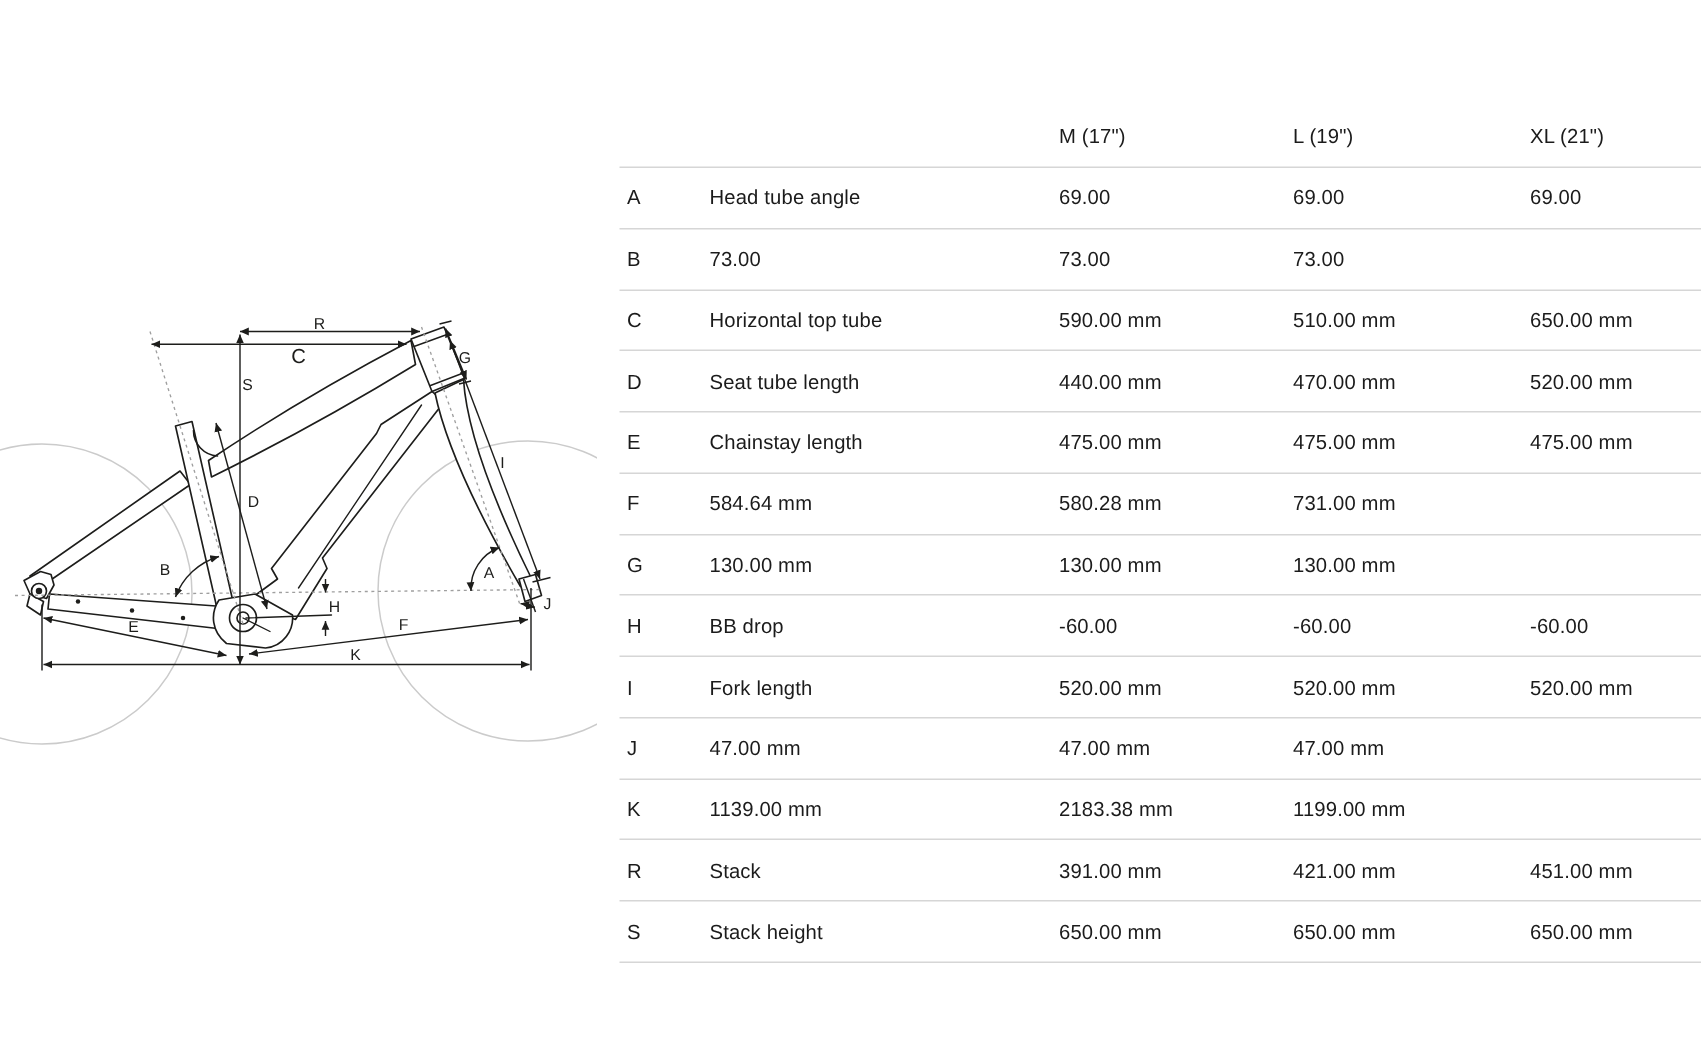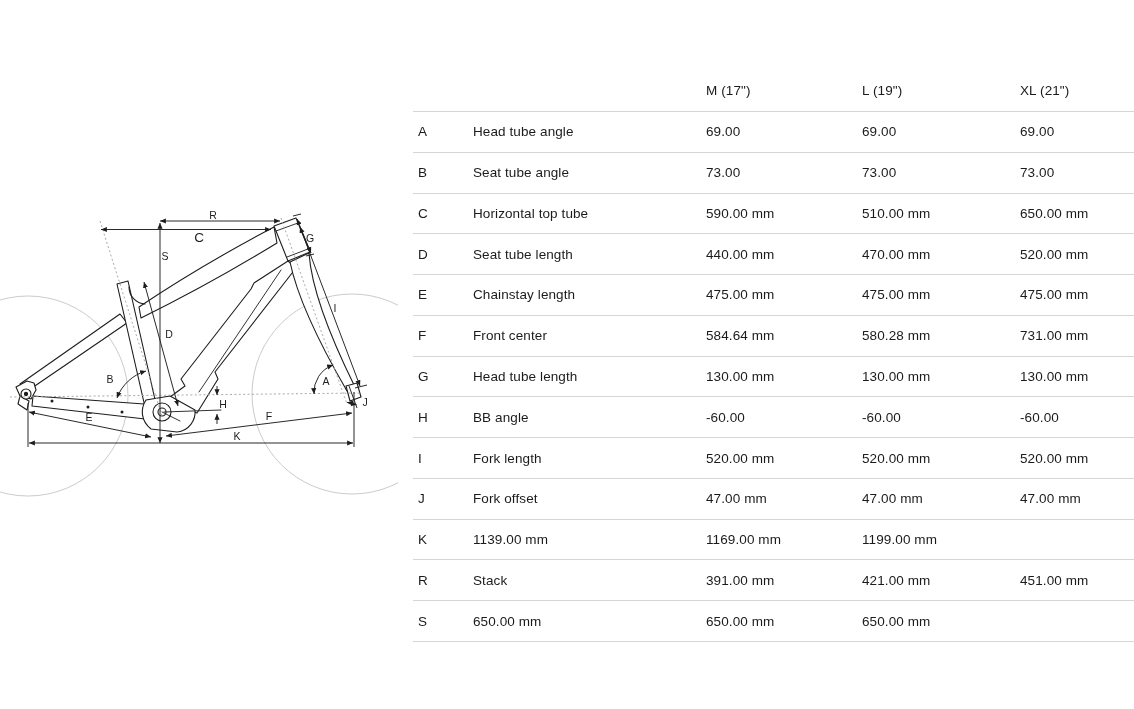--- a/index.html
+++ b/index.html
@@ -121,21 +121,20 @@
   <div id="gt-body">
       <div class="gt-row">
         <div class="gt-cell">A</div>
         <div class="gt-cell">Head tube angle</div>
         <div class="gt-cell">69.00</div>
         <div class="gt-cell">69.00</div>
         <div class="gt-cell">69.00</div>
       </div>
       <div class="gt-row">
         <div class="gt-cell">B</div>
-        <div class="gt-cell">Seat tube angle</div>
         <div class="gt-cell">73.00</div>
         <div class="gt-cell">73.00</div>
         <div class="gt-cell">73.00</div>
       </div>
       <div class="gt-row">
         <div class="gt-cell">C</div>
         <div class="gt-cell">Horizontal top tube</div>
         <div class="gt-cell">590.00 mm</div>
         <div class="gt-cell">510.00 mm</div>
         <div class="gt-cell">650.00 mm</div>
@@ -149,66 +148,64 @@
       </div>
       <div class="gt-row">
         <div class="gt-cell">E</div>
         <div class="gt-cell">Chainstay length</div>
         <div class="gt-cell">475.00 mm</div>
         <div class="gt-cell">475.00 mm</div>
         <div class="gt-cell">475.00 mm</div>
       </div>
       <div class="gt-row">
         <div class="gt-cell">F</div>
-        <div class="gt-cell">Front center</div>
         <div class="gt-cell">584.64 mm</div>
         <div class="gt-cell">580.28 mm</div>
         <div class="gt-cell">731.00 mm</div>
       </div>
       <div class="gt-row">
         <div class="gt-cell">G</div>
-        <div class="gt-cell">Head tube length</div>
         <div class="gt-cell">130.00 mm</div>
         <div class="gt-cell">130.00 mm</div>
         <div class="gt-cell">130.00 mm</div>
       </div>
       <div class="gt-row">
         <div class="gt-cell">H</div>
-        <div class="gt-cell">BB angle</div>
+        <div class="gt-cell">BB drop</div>
         <div class="gt-cell">-60.00</div>
         <div class="gt-cell">-60.00</div>
         <div class="gt-cell">-60.00</div>
       </div>
       <div class="gt-row">
         <div class="gt-cell">I</div>
         <div class="gt-cell">Fork length</div>
         <div class="gt-cell">520.00 mm</div>
         <div class="gt-cell">520.00 mm</div>
         <div class="gt-cell">520.00 mm</div>
       </div>
       <div class="gt-row">
         <div class="gt-cell">J</div>
-        <div class="gt-cell">Fork offset</div>
         <div class="gt-cell">47.00 mm</div>
         <div class="gt-cell">47.00 mm</div>
         <div class="gt-cell">47.00 mm</div>
       </div>
       <div class="gt-row">
         <div class="gt-cell">K</div>
         <div class="gt-cell">1139.00 mm</div>
-        <div class="gt-cell">1169.00 mm</div>
+        <div class="gt-cell">2183.38 mm</div>
         <div class="gt-cell">1199.00 mm</div>
       </div>
       <div class="gt-row">
         <div class="gt-cell">R</div>
         <div class="gt-cell">Stack</div>
         <div class="gt-cell">391.00 mm</div>
         <div class="gt-cell">421.00 mm</div>
         <div class="gt-cell">451.00 mm</div>
       </div>
       <div class="gt-row">
         <div class="gt-cell">S</div>
+        <div class="gt-cell">Stack height</div>
         <div class="gt-cell">650.00 mm</div>
         <div class="gt-cell">650.00 mm</div>
         <div class="gt-cell">650.00 mm</div>
       </div>
     </div>
 </div>
 
 </body></html>

